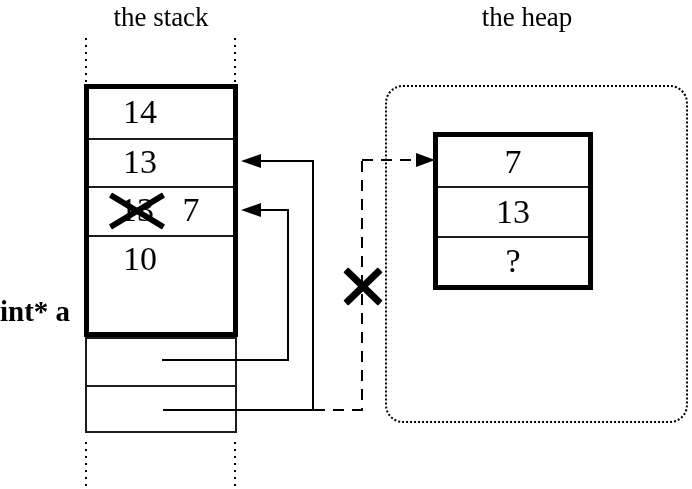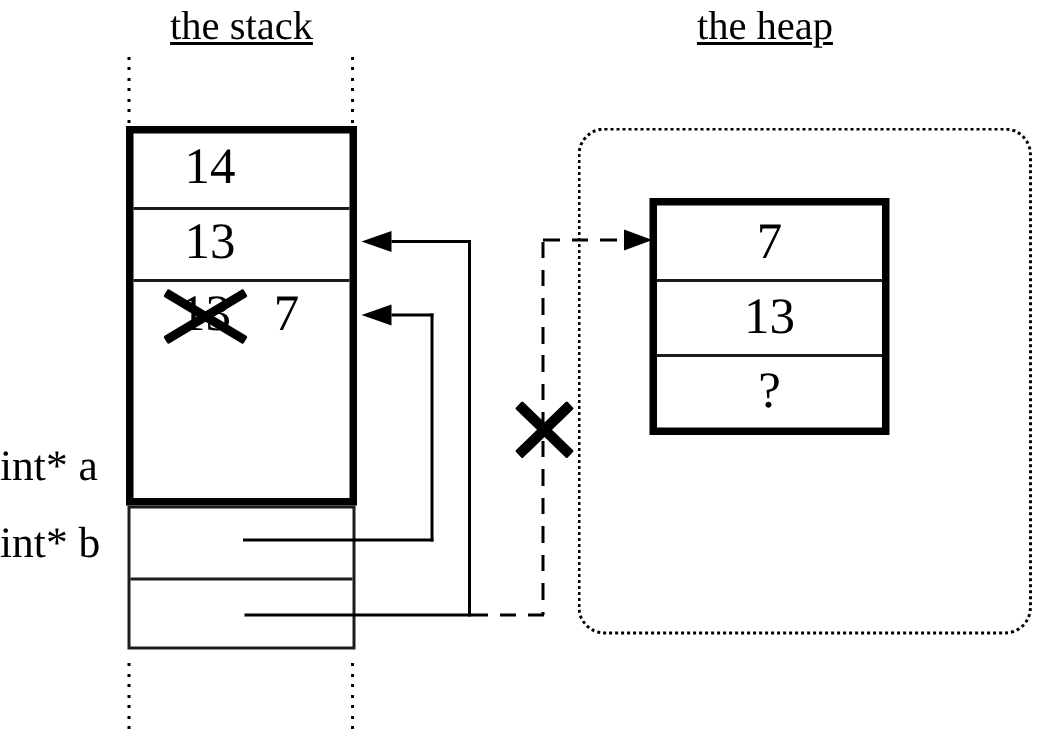--- a/index.html
+++ b/index.html
@@ -1,21 +1,21 @@
 <!DOCTYPE html>
 <html><head>
 <meta charset="utf-8">
 <style>
   html,body{margin:0;padding:0;background:#fff;}
   .canvas{
     position:relative; width:692px; height:489px; background:#ffffff;
     font-family:"Liberation Serif","DejaVu Serif",serif; color:#000; overflow:hidden;
   }
   .abs{position:absolute;}
-  .title{font-size:27px; text-align:center; line-height:30px; white-space:nowrap;text-decoration:underline;}
+  .title{font-size:27px; text-align:center; line-height:30px; white-space:nowrap;}
 
   
   .vdots{width:2px; background:repeating-linear-gradient(180deg,#000 0 2px,transparent 2px 7px);}
 
   
   .stack-box{
     left:84px; top:84px; width:144px; height:243px;
     border:5px solid #000; display:grid; grid-template-rows:repeat(5,1fr);
   }
   .srow{position:relative; font-size:34px;}
@@ -27,21 +27,21 @@
   .srow .val-old{left:8px;}
   .srow .val-new{position:absolute; left:62px; width:80px; text-align:center; top:50%; transform:translateY(-52%); line-height:1;}
 
   
   .sub-cells{
     left:85px; top:337px; width:148px; height:92px;
     border:2px solid #1c1c1c; display:grid; grid-template-rows:repeat(2,1fr);
   }
   .sub-cells .crow + .crow{border-top:2px solid #1c1c1c;}
 
-  .var-label{font-size:29px; line-height:30px; width:63px; text-align:right; white-space:nowrap;}
+  .var-label{font-size:29px; line-height:30px; width:63px; text-align:right; white-space:nowrap;font-weight:bold;}
 
   
   .heap-region{
     left:385px; top:85px; width:299px; height:334px;
     border:2px dotted #000; border-radius:18px;
   }
   
   .heap-box{
     left:433px; top:132px; width:150px; height:148px;
     border:5px solid #000; display:grid; grid-template-rows:repeat(3,1fr);
@@ -60,52 +60,54 @@
 
   
   .xmark .bar{position:absolute; left:0; background:#000; border-radius:1px;}
 </style>
 </head>
 <body>
 
 <div class="canvas">
 
   <div class="abs title" style="left:84px; top:2px; width:154px;">the stack</div>
-  <div class="abs title" style="left:430px; top:2px; width:160px;">the heap</div>
+  <div class="abs title" style="left:447px; top:2px; width:160px;">the heap</div>
 
   <div class="abs vdots" style="left:85px; top:38px; height:44px;"></div>
   <div class="abs vdots" style="left:234px; top:38px; height:44px;"></div>
   <div class="abs vdots" style="left:85px; top:442px; height:45px;"></div>
   <div class="abs vdots" style="left:234px; top:442px; height:45px;"></div>
 
   <div class="abs stack-box">
     <div class="srow">
       <span class="val">14</span>
     </div>
     <div class="srow">
       <span class="val">13</span>
     </div>
     <div class="srow">
       <span class="val val-old">13</span>
       <span class="val-new">7</span>
     </div>
+    <div class="srow">
+      <span class="val">10</span>
+    </div>
   </div>
 
   <div class="abs xmark" style="left:106px; top:194px; width:62px; height:34px;">
     <div class="bar" style="top:14px; width:62px; height:6px; transform:rotate(31deg);"></div>
     <div class="bar" style="top:14px; width:62px; height:6px; transform:rotate(-31deg);"></div>
   </div>
 
   <div class="abs sub-cells">
     <div class="crow"></div>
     <div class="crow"></div>
   </div>
 
   <div class="abs var-label" style="left:0; top:296px;">int* a</div>
-  <div class="abs var-label" style="left:0; top:347px;">int* b</div>
 
   <div class="abs heap-region"></div>
 
   <div class="abs heap-box">
     <div class="hrow">7</div>
     <div class="hrow">13</div>
     <div class="hrow">?</div>
   </div>
 
   <div class="abs line" style="left:162px; top:359px; width:127px; height:2px;"></div>

